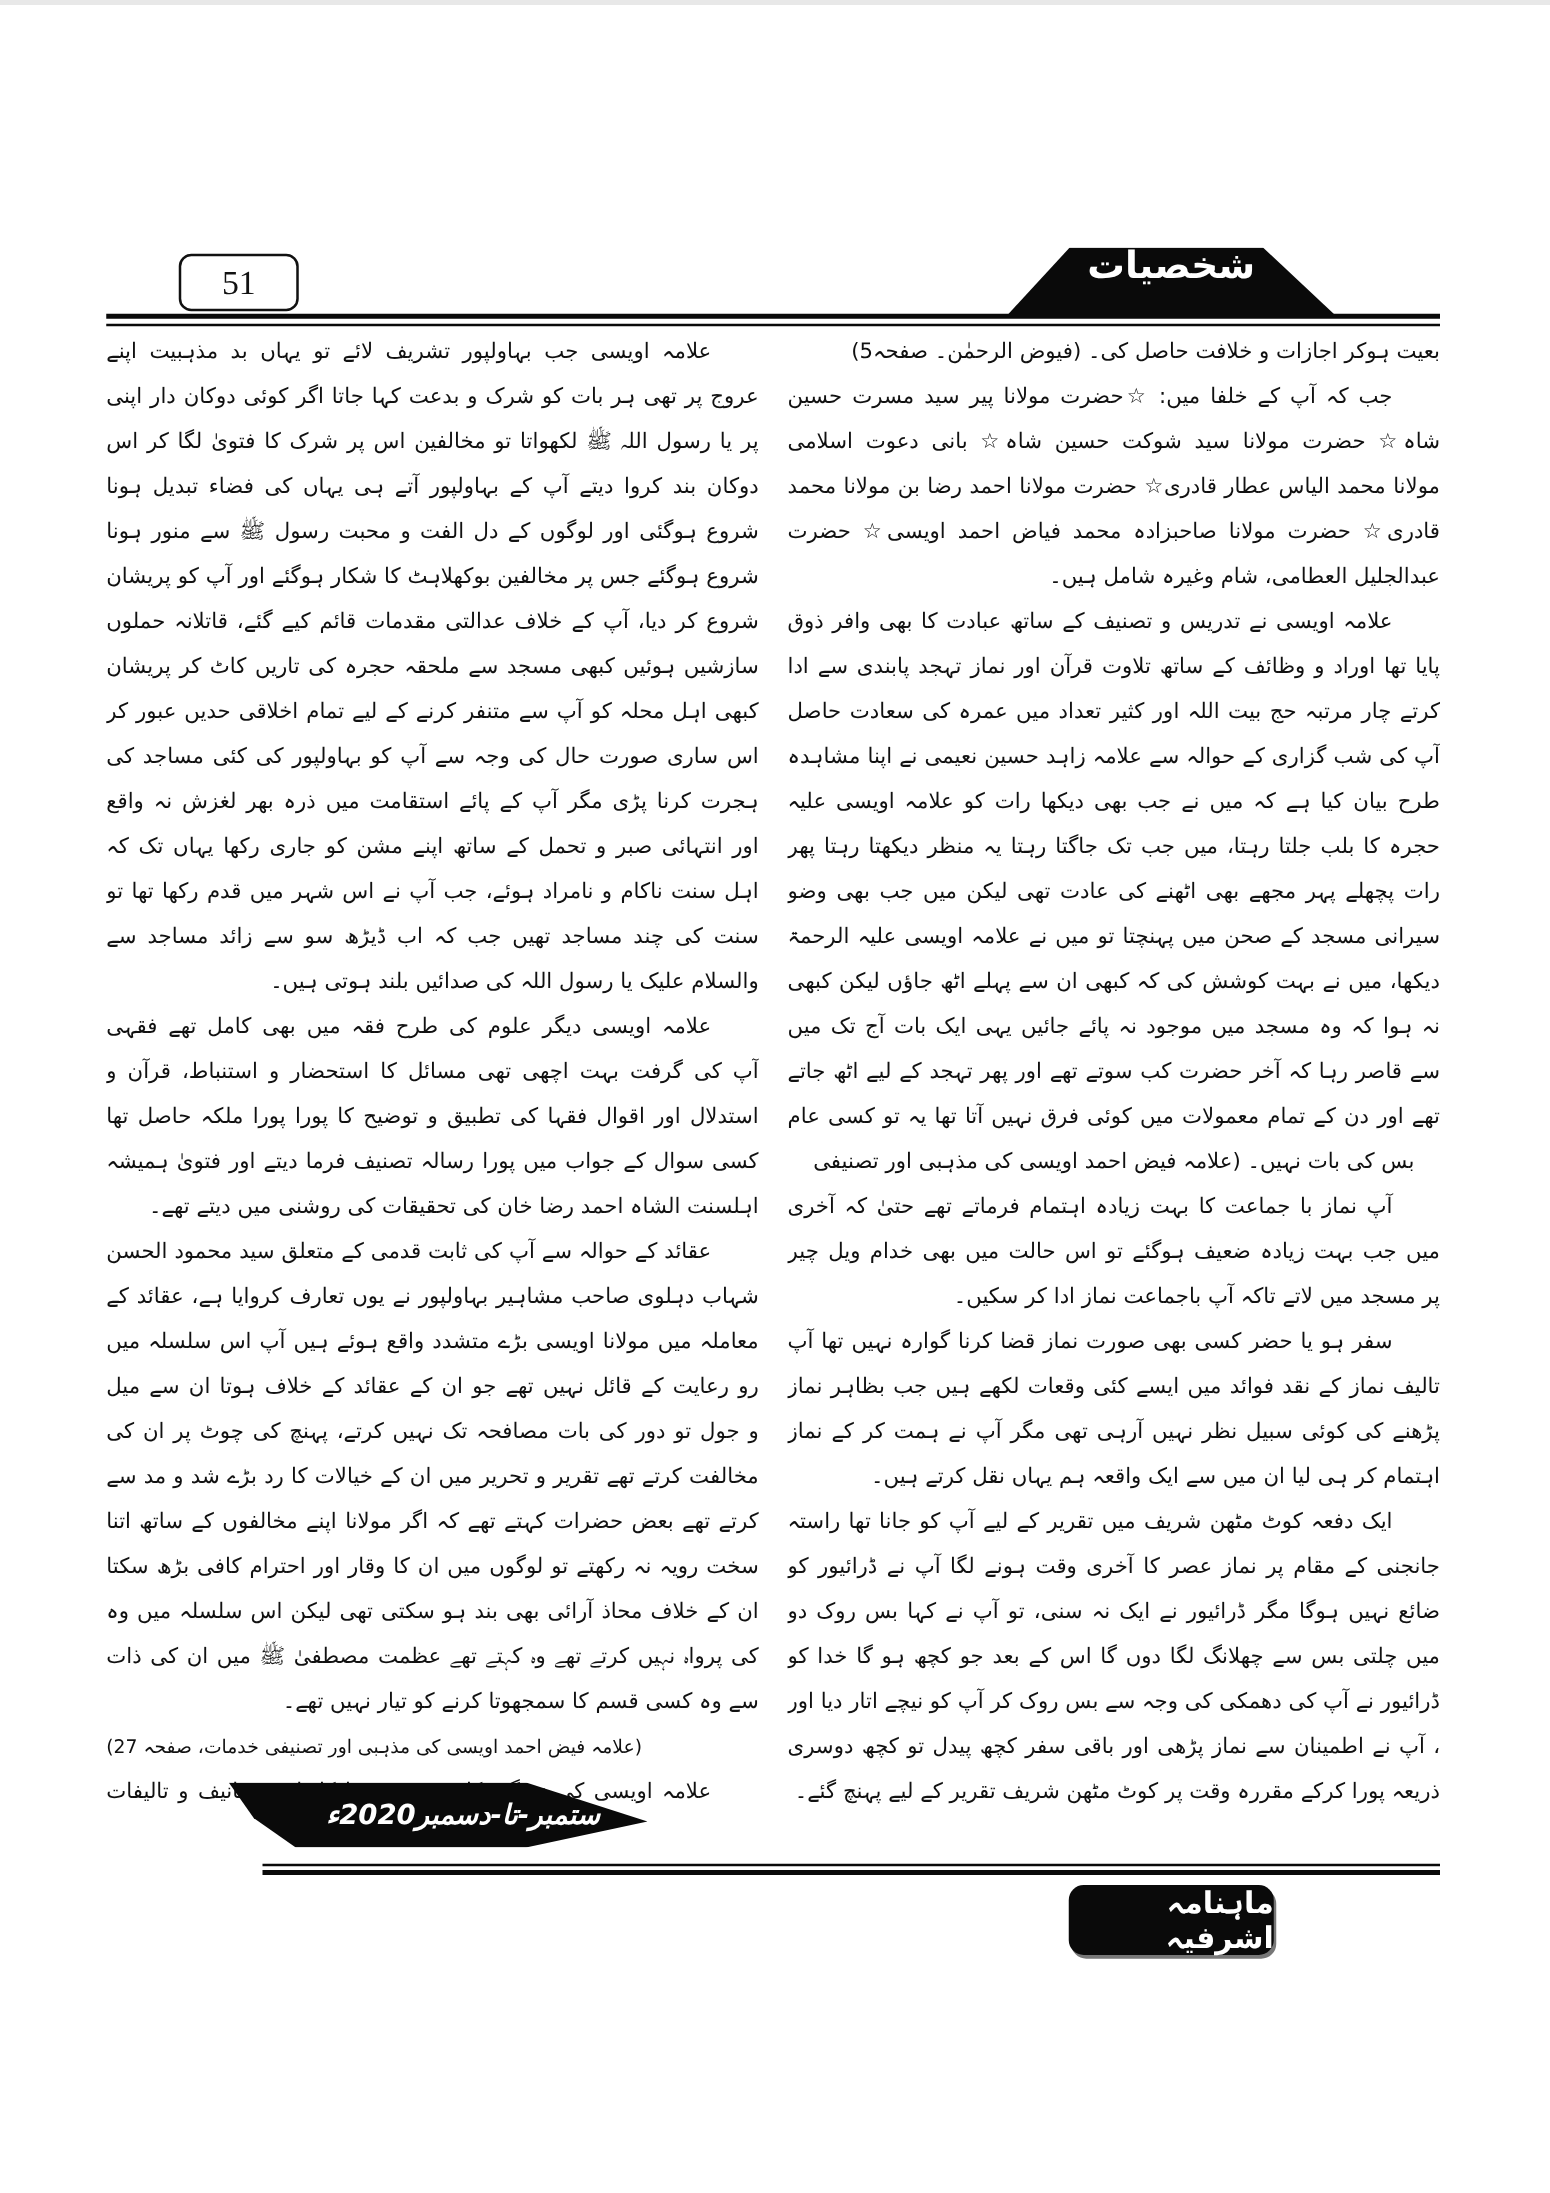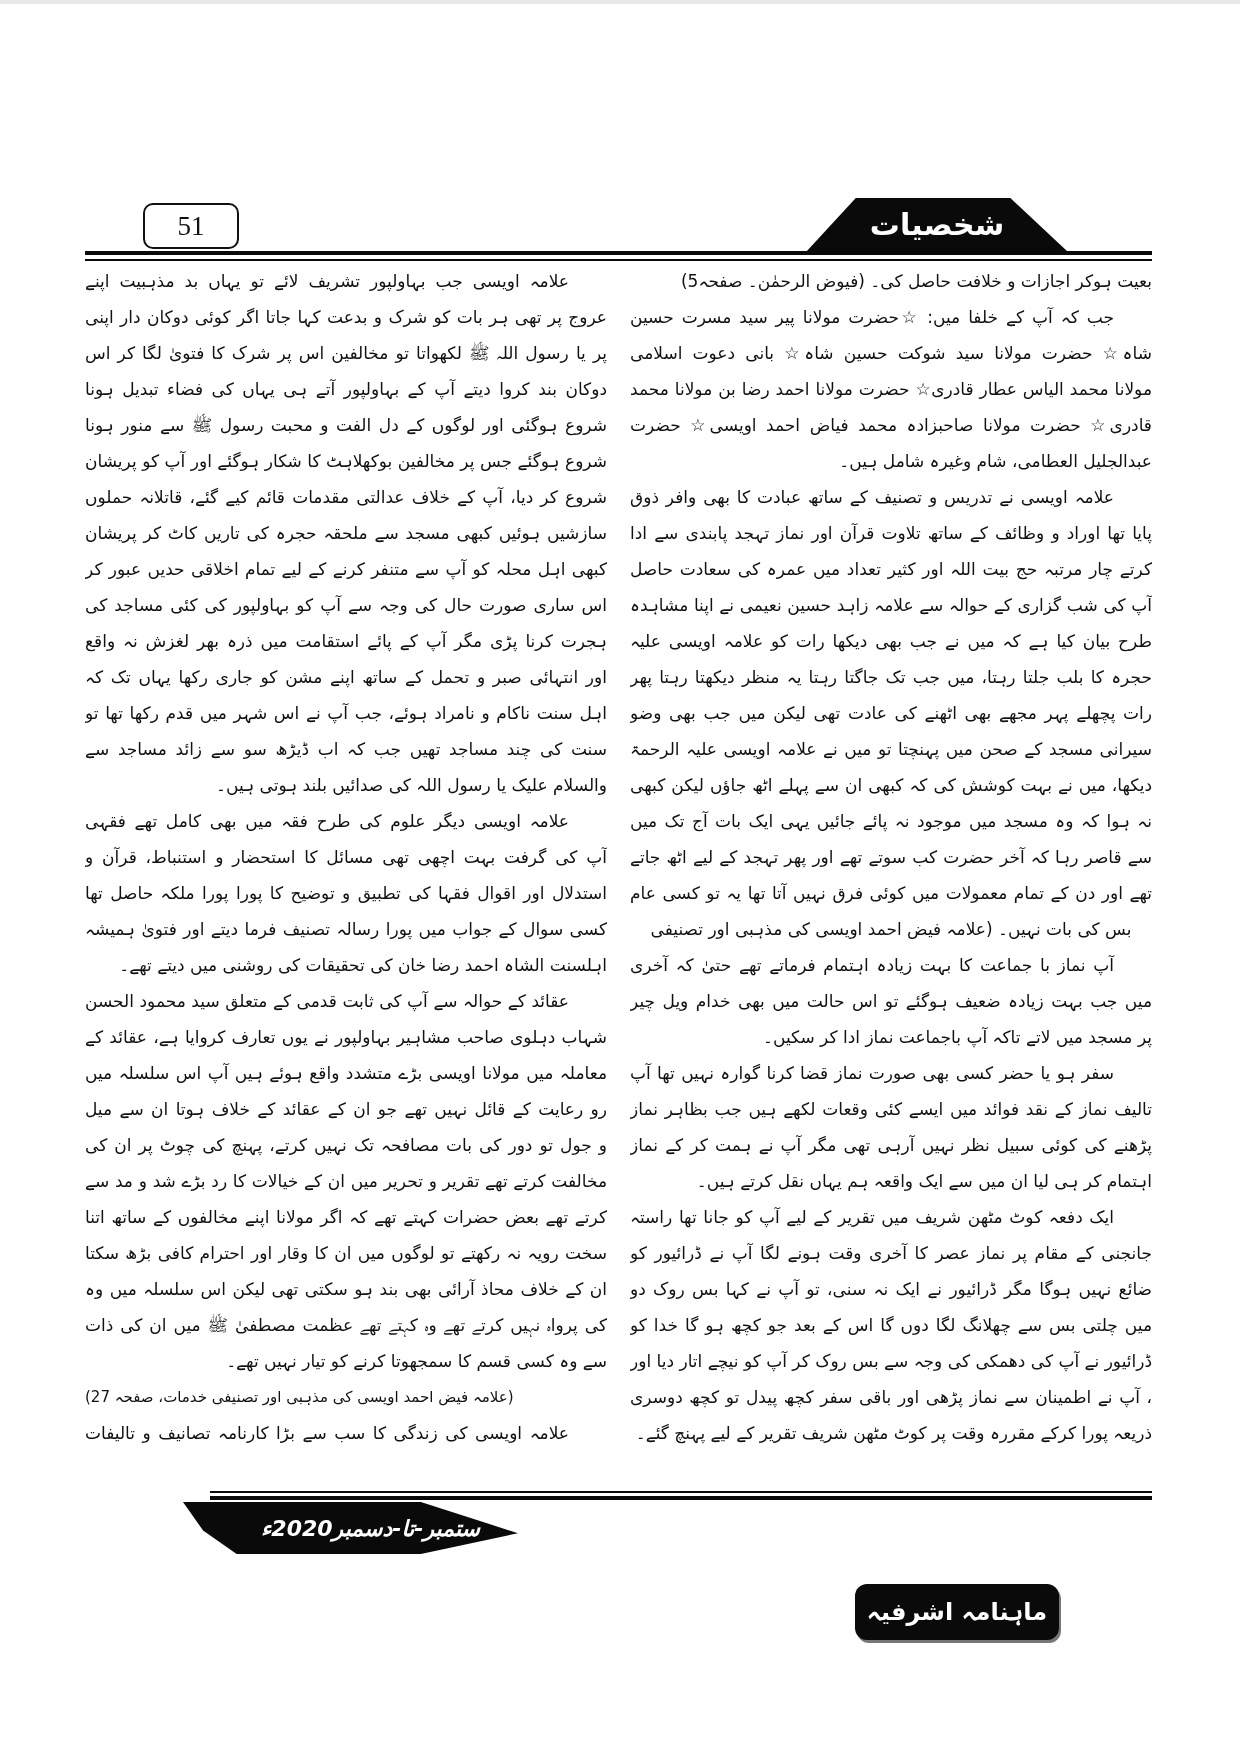--- a/index.html
+++ b/index.html
@@ -23,21 +23,21 @@
     display:flex; align-items:center; justify-content:center;
     font-family:"Liberation Serif", serif;
     font-size: 27px;
     z-index: 3;
   }
   .section-banner {
     position:absolute; left:806px; top:194px;
     width:262px; height:54px;
     background:#0a0a0a;
     clip-path: polygon(19% 0%, 78% 0%, 100% 100%, 0% 100%);
-    display:flex; align-items:center; justify-content:center;
+    display:flex; align-items:flex-start; justify-content:center;
     z-index: 3;
   }
   .section-banner span {
     color:#fff; font-weight:bold; font-size:30px; line-height:1;
     direction: rtl;
   }
   .rule { position:absolute; background:#0a0a0a; }
   .header-rule-thick { left:85px; top:247px; width:1067px; height:4px; }
   .header-rule-thin  { left:85px; top:255px; width:1067px; height:2px; }
   
@@ -68,34 +68,34 @@
   .line.cite {
     white-space: normal;
     text-align: left;
     text-align-last: left;
     font-size: 15px;
   }
   
   .footer-rule-thin  { left:210px; top:1487px; width:942px; height:2px; }
   .footer-rule-thick { left:210px; top:1492px; width:942px; height:4px; }
   .issue-banner {
-    position:absolute; left:183px; top:1498px;
+    position:absolute; left:183px; top:1422px;
     width:335px; height:52px;
     background:#0a0a0a;
     clip-path: polygon(0% 0%, 71% 0%, 100% 60%, 71% 100%, 16% 100%, 6% 55%);
     display:flex; align-items:center; justify-content:center;
     z-index:3;
   }
   .issue-banner span {
     color:#fff; font-size:22px; font-style:italic; font-weight:bold;
     direction:rtl; padding-left:40px;
   }
   .magazine-banner {
-    position:absolute; left:855px; top:1580px;
-    width:204px; height:56px;
+    position:absolute; left:855px; top:1504px;
+    width:164px; height:56px;
     background:#0a0a0a;
     border-radius: 12px;
     box-shadow: 2px 3px 0 #777;
     display:flex; align-items:center; justify-content:center;
     z-index:3;
   }
   .magazine-banner span {
     color:#fff; font-size:24px; font-weight:bold; direction:rtl;
   }
 </style>

